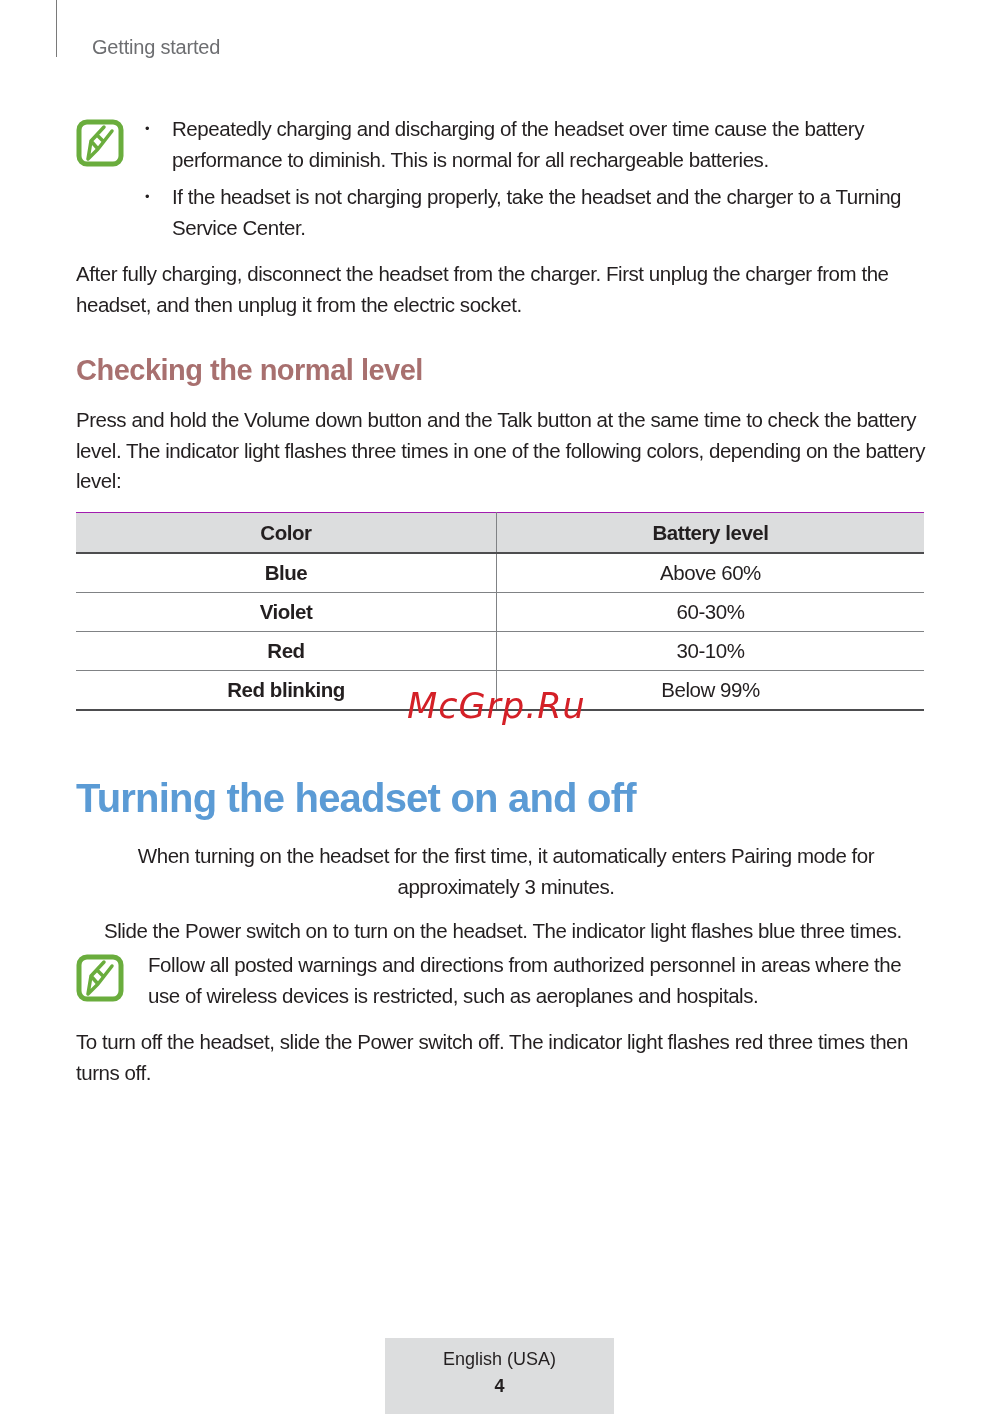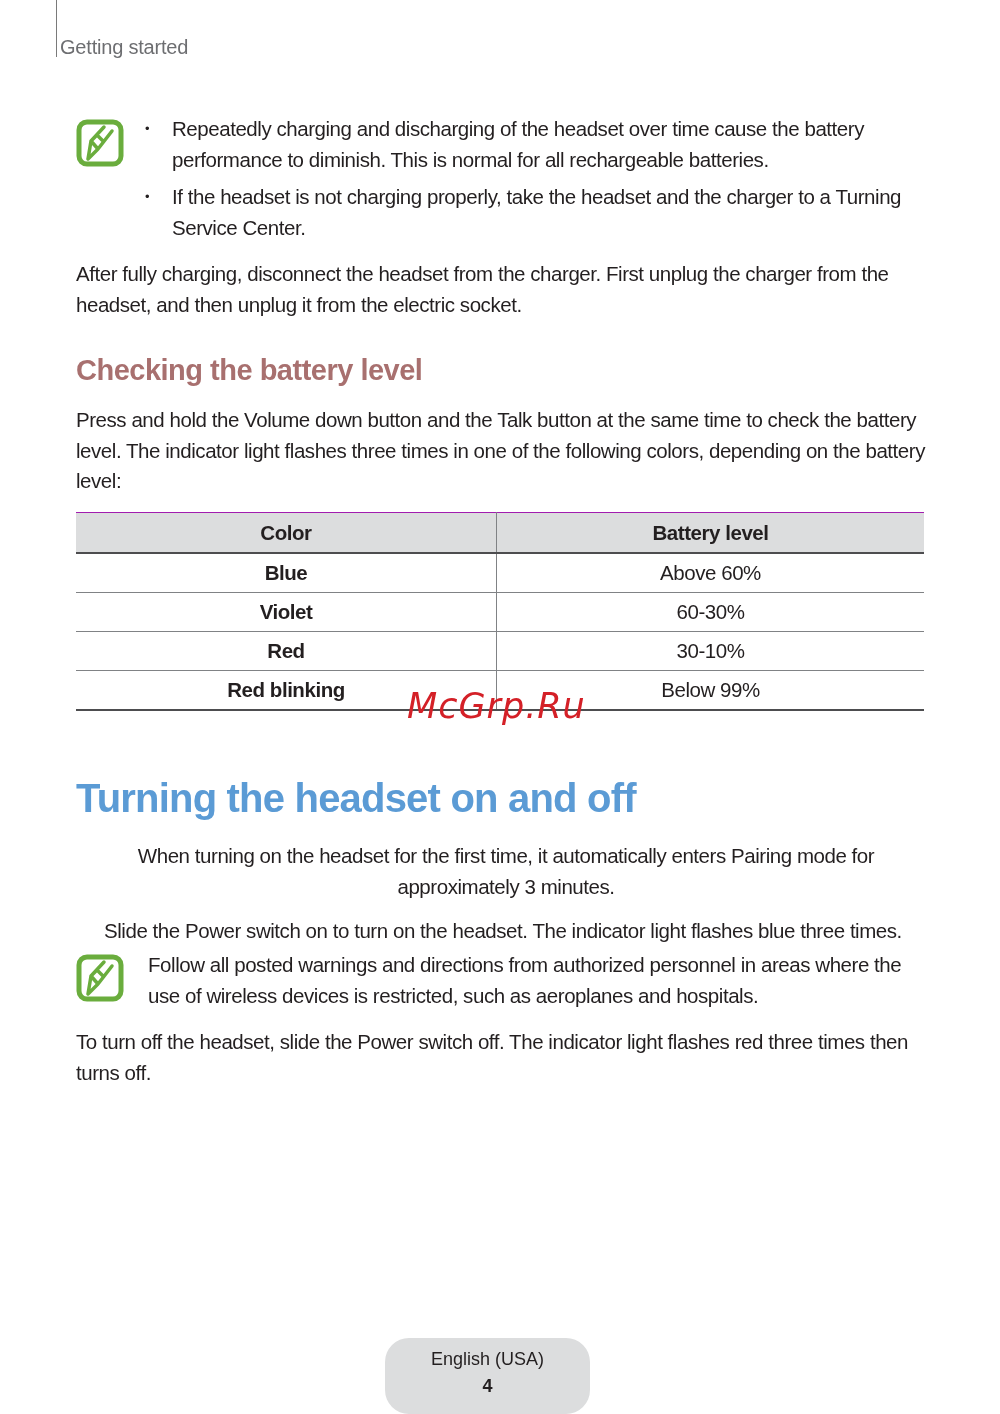--- a/index.html
+++ b/index.html
@@ -1,21 +1,21 @@
 <!DOCTYPE html>
 <html><head>
 <meta charset="utf-8">
 <style>
   html, body { margin: 0; padding: 0; background: #ffffff; }
   body {
     width: 1000px; height: 1414px; position: relative; overflow: hidden;
     font-family: "Liberation Sans", sans-serif; color: #231f20;
   }
   .header-rule { position: absolute; left: 56px; top: 0; width: 1px; height: 57px; background: #7a7a7a; }
-  .header-title { position: absolute; left: 60px; top: 36px; font-size: 20px; color: #6d6e71; letter-spacing: -0.2px; }
+  .header-title { position: absolute; left: 92px; top: 36px; font-size: 20px; color: #6d6e71; letter-spacing: -0.2px; }
 
   .note-icon { position: absolute; width: 48px; height: 48px; }
   .note-icon svg { width: 48px; height: 48px; display: block; }
 
   .bullets { position: absolute; left: 140px; top: 114px; width: 790px; margin: 0; padding: 0; list-style: none; }
   .bullets li { position: relative; padding-left: 32px; font-size: 20.5px; line-height: 30.5px; margin-bottom: 7px; letter-spacing: -0.45px; }
   .bullets li::before { content: "\2022"; position: absolute; left: 5px; top: 0; font-size: 13px; color: #231f20; }
 
   .para { position: absolute; left: 76px; width: 860px; font-size: 20.5px; line-height: 30.5px; margin: 0; letter-spacing: -0.45px; }
 
@@ -24,21 +24,21 @@
 
   table.battery { position: absolute; left: 76px; top: 512px; width: 848px; border-collapse: collapse; font-size: 20.5px; letter-spacing: -0.45px; }
   table.battery th { background: #dcddde; font-weight: bold; height: 37px; border-top: 1px solid #a21caf; border-bottom: 2px solid #4d4d4f; }
   table.battery td { height: 36px; text-align: center; border-bottom: 1px solid #808285; }
   table.battery tr:last-child td { border-bottom: 2px solid #4d4d4f; }
   table.battery th:first-child, table.battery td:first-child { width: 418px; border-right: 1px solid #808285; }
   table.battery td.col-color { font-weight: bold; }
 
   .watermark { position: absolute; left: 407px; top: 686px; font-family: "DejaVu Sans", sans-serif; font-style: italic; font-size: 35px; color: #d42027; letter-spacing: 1px; }
 
-  .footer { position: absolute; left: 385px; top: 1338px; width: 205px; height: 76px; background: #dcddde; text-align: center; border-radius: 24px; }
+  .footer { position: absolute; left: 385px; top: 1338px; width: 229px; height: 76px; background: #dcddde; text-align: center; }
   .footer .lang { margin-top: 11px; font-size: 18px; color: #231f20; }
   .footer .page { margin-top: 6px; font-size: 18px; font-weight: bold; color: #231f20; }
 </style>
 </head>
 <body>
 
 <div class="header-rule"></div>
 <div class="header-title">Getting started</div>
 
 <div class="note-icon" style="left:76px; top:119px;">
@@ -48,21 +48,21 @@
   </svg>
 </div>
 
 <ul class="bullets">
   <li>Repeatedly charging and discharging of the headset over time cause the battery performance to diminish. This is normal for all rechargeable batteries.</li>
   <li>If the headset is not charging properly, take the headset and the charger to a Turning Service Center.</li>
 </ul>
 
 <p class="para" style="top:259px;">After fully charging, disconnect the headset from the charger. First unplug the charger from the headset, and then unplug it from the electric socket.</p>
 
-<h2 class="h2">Checking the battery level</h2>
+<h2 class="h2">Checking the normal level</h2>
 
 <p class="para" style="top:405px;">Press and hold the Volume down button and the Talk button at the same time to check the battery level. The indicator light flashes three times in one of the following colors, depending on the battery level:</p>
 
 <table class="battery">
   <thead>
     <tr>
       <th>Color</th>
       <th>Battery level</th>
     </tr>
   </thead>

